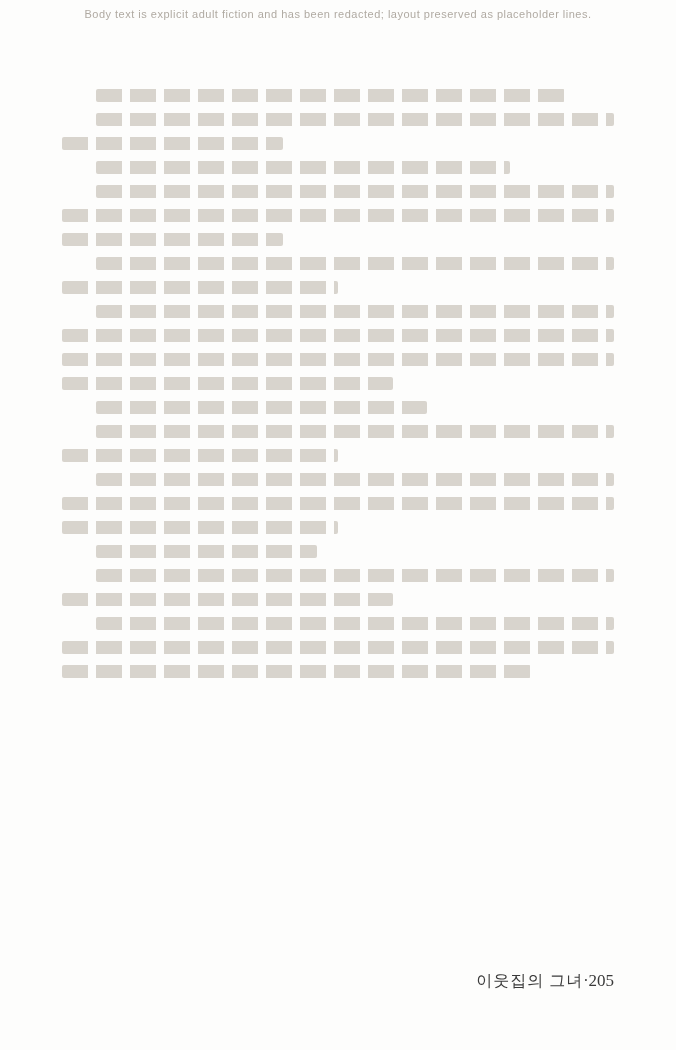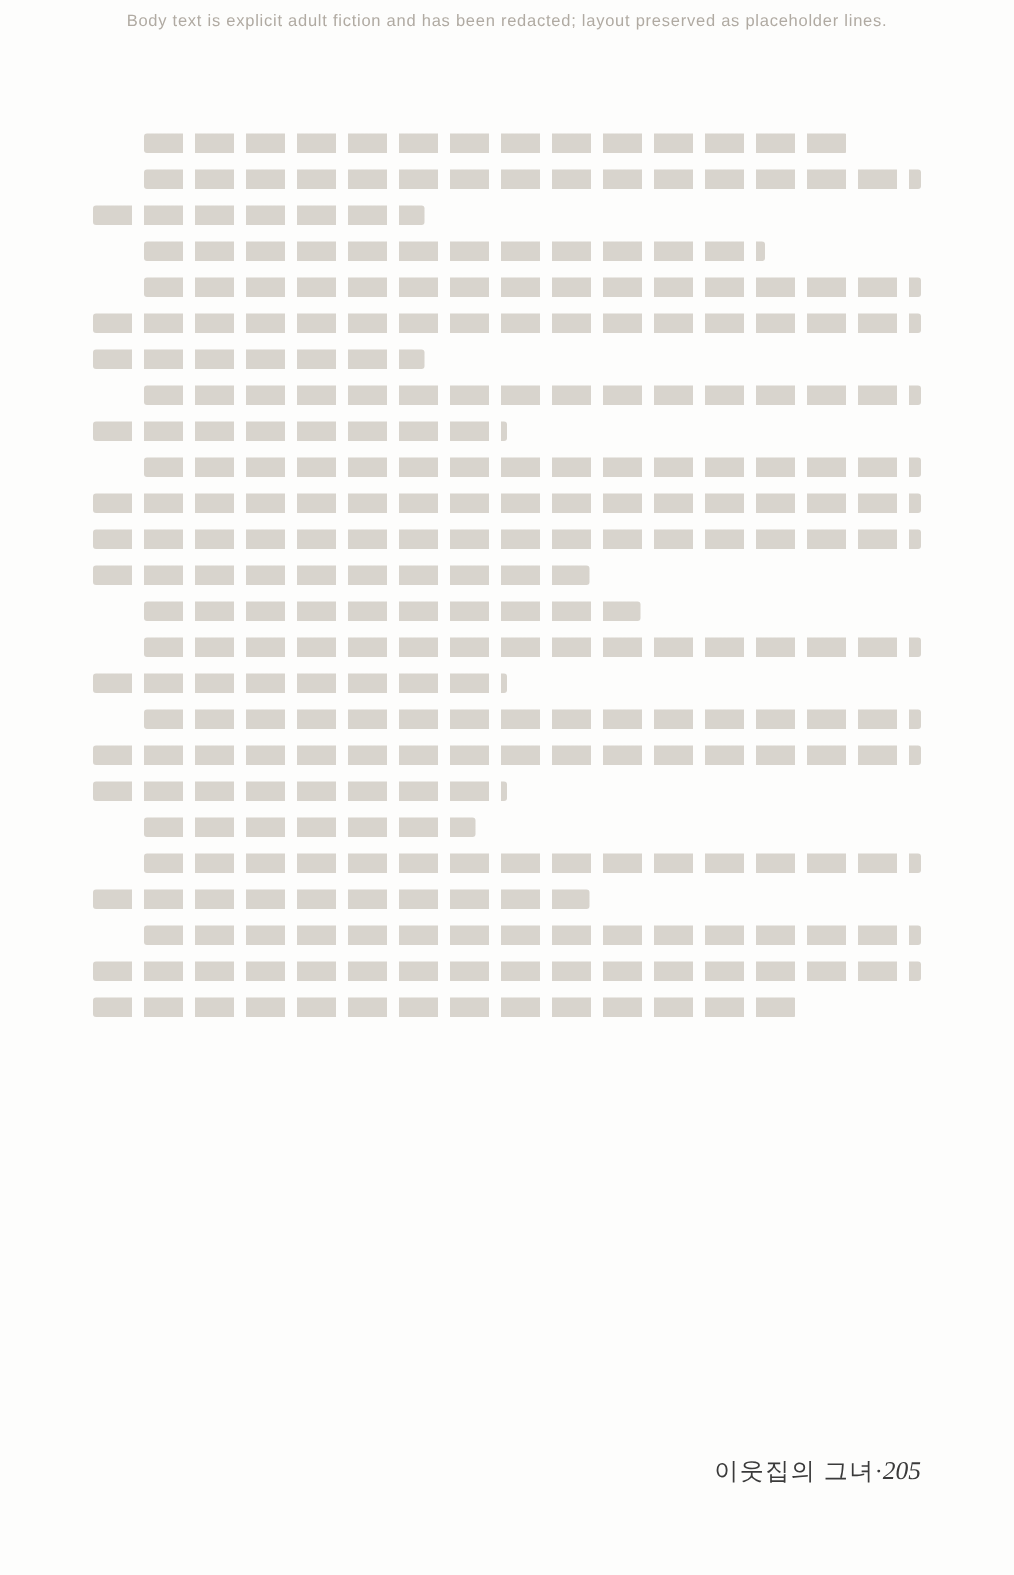--- a/index.html
+++ b/index.html
@@ -58,21 +58,21 @@
     bottom: 58px;
     right: 62px;
     font-size: 16px;
     color: #3a3a3a;
     display: flex;
     align-items: baseline;
     gap: 0;
   }
   .footer .book-title { letter-spacing: 1px; }
   .footer .dot { color: #3a3a3a; }
-  .footer .page-number { font-size: 17px; font-style: italic; }
+  .footer .page-number { font-size: 17px; }
 </style>
 </head>
 <body>
 
 <div class="page">
 
   <div class="redaction-note">Body text is explicit adult fiction and has been redacted; layout preserved as placeholder lines.</div>
 
   <div class="body-text">
 

